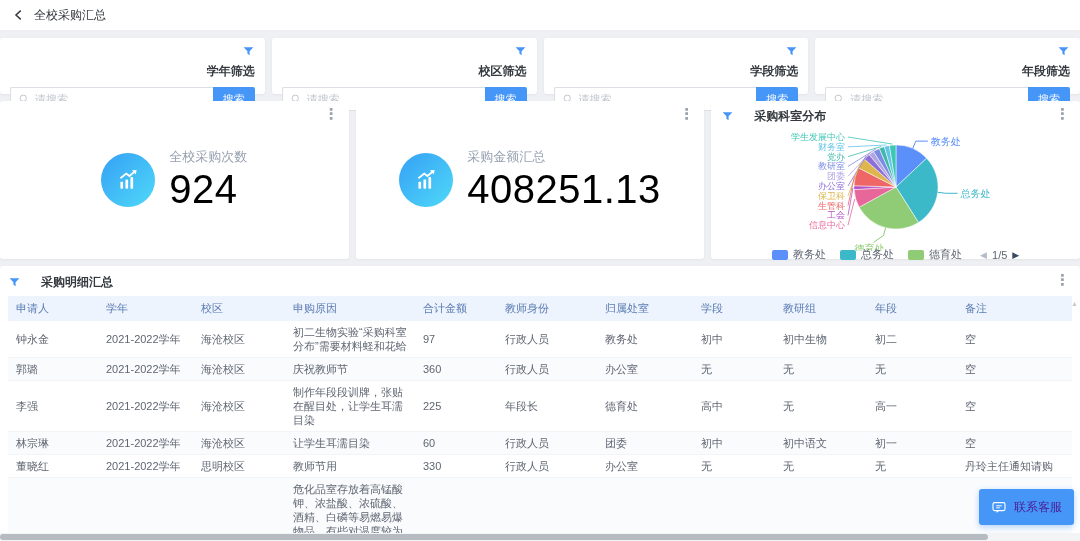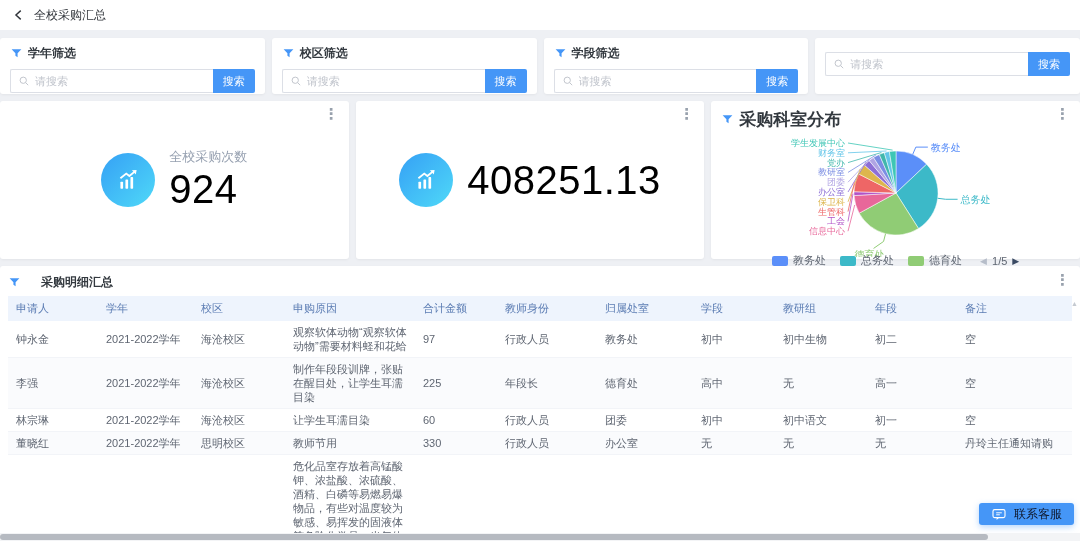--- a/index.html
+++ b/index.html
@@ -11,58 +11,58 @@
   .topbar { height:30px; background:#fff; display:flex; align-items:center; padding:0 12px; gap:8px; }
   .back-btn { display:flex; align-items:center; cursor:pointer; }
   .topbar-title { font-size:12px; color:#30343a; }
 
   
   .card { background:#fff; border-radius:3px; box-shadow:0 1px 3px rgba(0,0,0,.05); }
 
   
   .filters-row { display:flex; gap:7px; margin-top:8px; }
   .filter-card { flex:1; height:56px; padding:7px 10px 8px; }
-  .filter-head { display:flex; align-items:center; gap:5px; font-size:12px; font-weight:700; color:#33393f; }
+  .filter-head { display:flex; align-items:flex-end; gap:5px; font-size:12px; font-weight:700; color:#33393f;flex-direction:column; }
   .search-row { display:flex; margin-top:7px; height:24px; }
   .search-box { flex:1; display:flex; align-items:center; gap:5px; border:1px solid #dcdfe6; border-right:none; border-radius:2px 0 0 2px; padding:0 7px; background:#fff; }
   .search-box input { border:none; outline:none; flex:1; font-size:11px; color:#606266; font-family:Liberation Serif, serif; background:transparent; }
   .search-box input::placeholder { color:#c0c4cc; }
   .btn-search { width:42px; background:#4596f7; color:#fff; border:none; font-size:11px; border-radius:0 2px 2px 0; cursor:pointer; font-family:inherit; }
 
   
   .mid-row { display:flex; gap:7px; margin-top:7px; }
   .stat-card { flex:1; height:158px; position:relative; display:flex; align-items:center; justify-content:center; }
   .kebab { position:absolute; right:10px; top:5px; color:#98a1ad; font-size:15px; font-weight:700; line-height:1; cursor:pointer; }
   .stat-inner { display:flex; align-items:center; gap:14px; }
   .stat-icon { width:54px; height:54px; border-radius:50%; background:linear-gradient(135deg,#35a0f5,#4fd9f8); display:flex; align-items:center; justify-content:center; flex:none; }
   .stat-label { font-size:13px; color:#96a0b0; margin-bottom:1px; }
   .stat-value { font-size:40px; color:#000000; letter-spacing:.5px; }
 
   .pie-card { flex:1; height:158px; position:relative; padding:7px 10px 4px; }
-  .pie-head { display:flex; align-items:center; gap:5px; font-size:17px; font-weight:700; color:#33393f; }
+  .pie-head { display:flex; align-items:center; gap:20px; font-size:12px; font-weight:700; color:#33393f; }
   .pie-body { display:flex; flex-direction:column; align-items:center; }
   .legend-row { display:flex; align-items:center; justify-content:center; gap:14px; margin-top:-4px; }
   .legend-item { display:flex; align-items:center; gap:5px; font-size:11px; color:#5f6672; cursor:pointer; }
   .legend-swatch { width:16px; height:10px; border-radius:2px; display:inline-block; }
   .pager { display:flex; align-items:center; gap:5px; font-size:11px; color:#5f6672; margin-left:4px; }
   .pg-prev { color:#b6bdc9; font-size:9px; cursor:pointer; }
   .pg-next { color:#3a4a63; font-size:9px; cursor:pointer; }
 
   
   .table-card { margin-top:7px; height:280px; position:relative; padding:6px 8px 0; overflow:hidden; }
   .table-head { display:flex; align-items:center; gap:20px; font-size:12px; font-weight:700; color:#33393f; height:20px; }
   .table-card .kebab { top:6px; right:10px; }
   table { width:100%; border-collapse:collapse; table-layout:fixed; margin-top:4px; }
   thead th { background:#eef4fd; color:#5b7cb3; font-weight:400; font-size:11px; text-align:left; padding:5px 8px; white-space:nowrap; overflow:hidden;font-family:Liberation Serif, serif; }
   tbody td { font-size:11px; color:#5f6672; padding:4px 8px; line-height:14px; vertical-align:middle; border-bottom:1px solid #f2f4f8; word-break:break-all; }
   tbody tr:nth-child(even) { background:#fafbfd; }
   .vscroll-arrow { position:absolute; right:2px; top:34px; font-size:7px; color:#c5cad1; }
 
   
-  .contact-btn { position:absolute; right:6px; bottom:16px; height:22px; padding:0 12px; background:#4596f7; color:#0f172a; border:none; border-radius:3px; font-size:12px; font-family:inherit; display:flex; align-items:center; gap:7px; cursor:pointer; box-shadow:0 2px 6px rgba(69,150,247,.4); }
+  .contact-btn { position:absolute; right:6px; bottom:16px; height:36px; padding:0 12px; background:#4596f7; color:#4c1d95; border:none; border-radius:3px; font-size:12px; font-family:inherit; display:flex; align-items:center; gap:7px; cursor:pointer; box-shadow:0 2px 6px rgba(69,150,247,.4); }
 
   
   .hscroll-track { position:absolute; left:0; right:0; bottom:0; height:8px; background:#f3f4f6; }
   .hscroll-thumb { position:absolute; left:0; top:1px; width:988px; height:6px; background:#b6bac1; border-radius:3px; cursor:pointer; }
 </style>
 </head>
 <body>
 
 <div class="page">
 
@@ -124,20 +124,26 @@
           <svg width="12" height="12" viewBox="0 0 16 16">
               <circle cx="7" cy="7" r="4.2" fill="none" stroke="#c0c4cc" stroke-width="1.3"></circle>
               <path d="M10.2 10.2 L13.6 13.6" stroke="#c0c4cc" stroke-width="1.3"></path>
             </svg>
           <input placeholder="请搜索" style="">
         </span>
         <button class="btn-search">搜索</button>
       </div>
     </div>
     <div class="card filter-card">
+      <div class="filter-head">
+        <svg width="13" height="13" viewBox="0 0 24 24">
+            <path d="M3 4 h18 l-7 7.5 V19 l-4 -2.8 V11.5 Z" fill="#4596f7"></path>
+          </svg>
+        <span>年段筛选</span>
+      </div>
       <div class="search-row">
         <span class="search-box">
           <svg width="12" height="12" viewBox="0 0 16 16">
               <circle cx="7" cy="7" r="4.2" fill="none" stroke="#c0c4cc" stroke-width="1.3"></circle>
               <path d="M10.2 10.2 L13.6 13.6" stroke="#c0c4cc" stroke-width="1.3"></path>
             </svg>
           <input placeholder="请搜索" style="">
         </span>
         <button class="btn-search">搜索</button>
       </div>
@@ -170,20 +176,21 @@
         <div class="stat-icon">
           <svg width="28" height="28" viewBox="0 0 24 24">
               <rect x="5.5" y="13.5" width="2.3" height="6" rx="0.6" fill="#fff"></rect>
               <rect x="9.8" y="11.5" width="2.3" height="8" rx="0.6" fill="#fff"></rect>
               <rect x="14.1" y="9.5" width="2.3" height="10" rx="0.6" fill="#fff"></rect>
               <path d="M5.5 10.5 L10.5 6.5 L13.2 8.6 L18 4.6" fill="none" stroke="#fff" stroke-width="1.6"></path>
               <path d="M15.4 3.6 L19.4 3.4 L18.7 7.2 Z" fill="#fff"></path>
             </svg>
         </div>
         <div>
+          <div class="stat-label">采购金额汇总</div>
           <div class="stat-value">408251.13</div>
         </div>
       </div>
     </div>
 
     <div class="card pie-card">
       <span class="kebab">⋮</span>
       <div class="pie-head">
         <svg width="13" height="13" viewBox="0 0 24 24">
             <path d="M3 4 h18 l-7 7.5 V19 l-4 -2.8 V11.5 Z" fill="#4596f7"></path>
@@ -292,27 +299,40 @@
             <th>教研组</th>
             <th>年段</th>
             <th>备注</th>
           </tr>
         </thead>
       <tbody id="tbody">
           <tr>
             <td>钟永金</td>
             <td>2021-2022学年</td>
             <td>海沧校区</td>
-            <td>观察软体动物“观察软体动物”需要材料蛏和花蛤</td>
+            <td>初二生物实验“采购科室分布”需要材料蛏和花蛤</td>
             <td>97</td>
             <td>行政人员</td>
             <td>教务处</td>
             <td>初中</td>
             <td>初中生物</td>
             <td>初二</td>
+            <td>空</td>
+          </tr>
+          <tr>
+            <td>郭璐</td>
+            <td>2021-2022学年</td>
+            <td>海沧校区</td>
+            <td>庆祝教师节</td>
+            <td>360</td>
+            <td>行政人员</td>
+            <td>办公室</td>
+            <td>无</td>
+            <td>无</td>
+            <td>无</td>
             <td>空</td>
           </tr>
           <tr>
             <td>李强</td>
             <td>2021-2022学年</td>
             <td>海沧校区</td>
             <td>制作年段段训牌，张贴在醒目处，让学生耳濡目染</td>
             <td>225</td>
             <td>年段长</td>
             <td>德育处</td>

